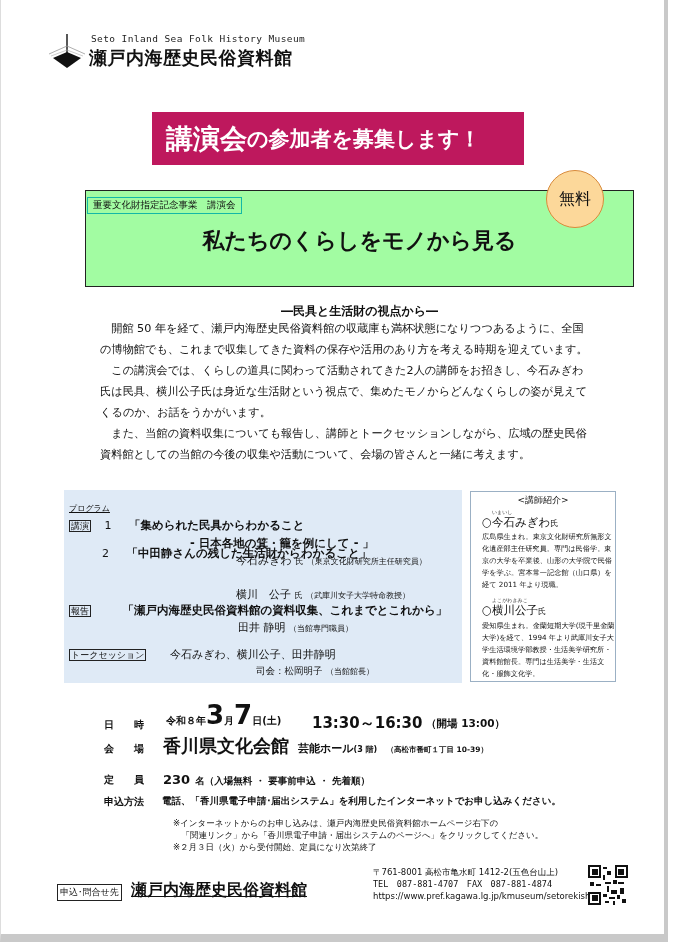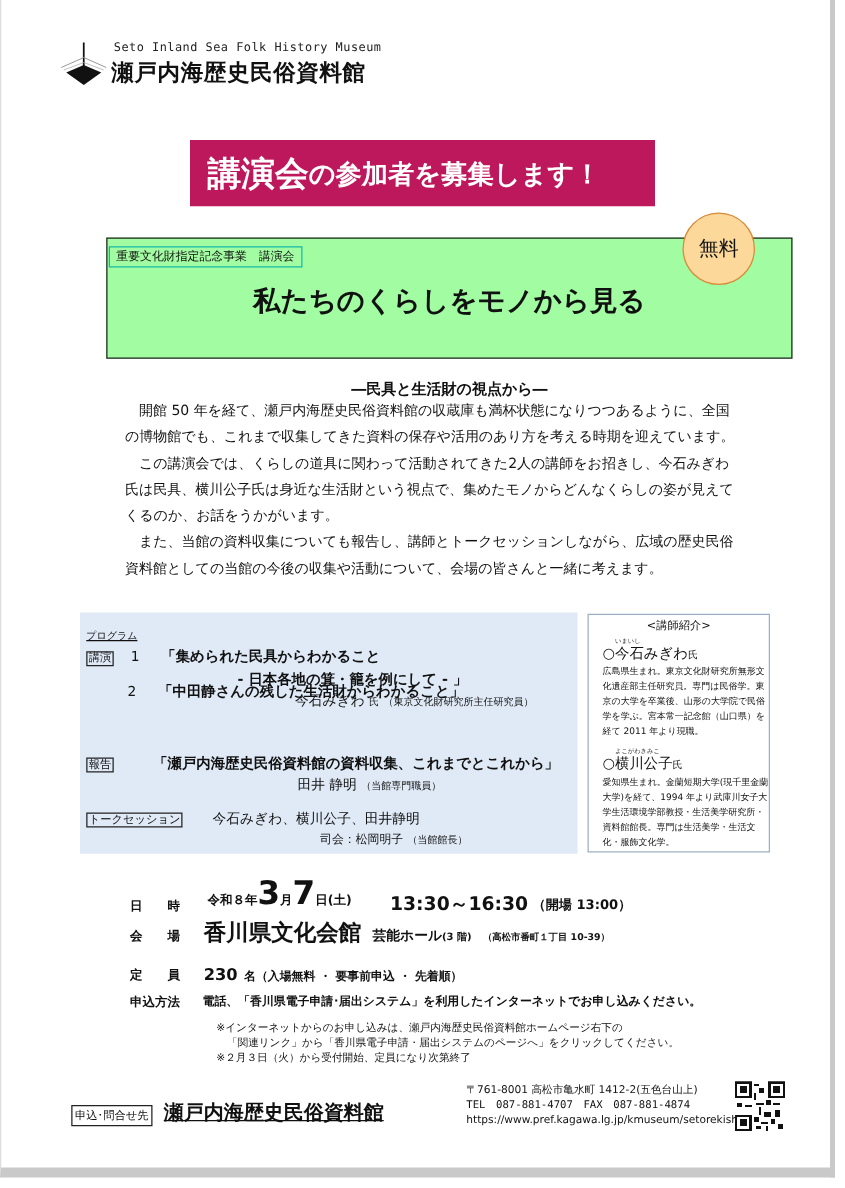--- a/index.html
+++ b/index.html
@@ -102,20 +102,25 @@
     <span class="small">氏</span>
     <span class="small">（東京文化財研究所主任研究員）</span>
   </div>
   <div class="abs row" style="left:189px; top:536px;">
     <b>- 日本各地の箕・籠を例にして - 」</b>
   </div>
 
   <div class="abs row" style="left:101px; top:546px;">
     <span>2</span>
     <b style="margin-left:14px;">「中田静さんの残した生活財からわかること」</b>
+  </div>
+  <div class="abs row" style="left:235px; top:587px;">
+    <span>横川　公子</span>
+    <span class="small">氏</span>
+    <span class="small">（武庫川女子大学特命教授）</span>
   </div>
 
   <div class="abs row" style="left:68px; top:603px;">
     <span class="tag">報告</span>
     <b style="margin-left:28px;">「瀬戸内海歴史民俗資料館の資料収集、これまでとこれから」</b>
   </div>
   <div class="abs row" style="left:237px; top:620px;">
     <span>田井 静明</span>
     <span class="small">（当館専門職員）</span>
   </div>

